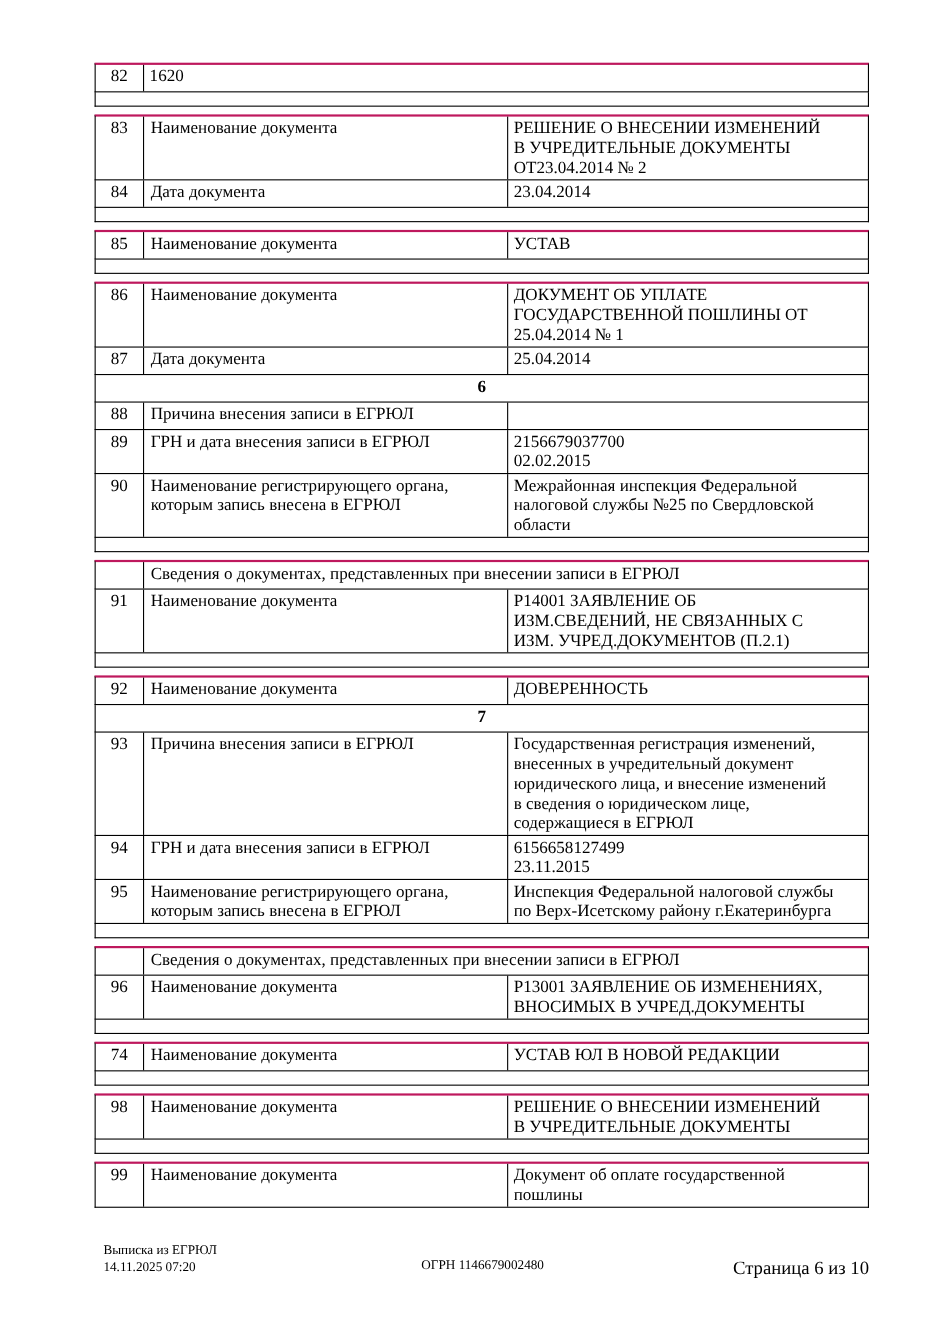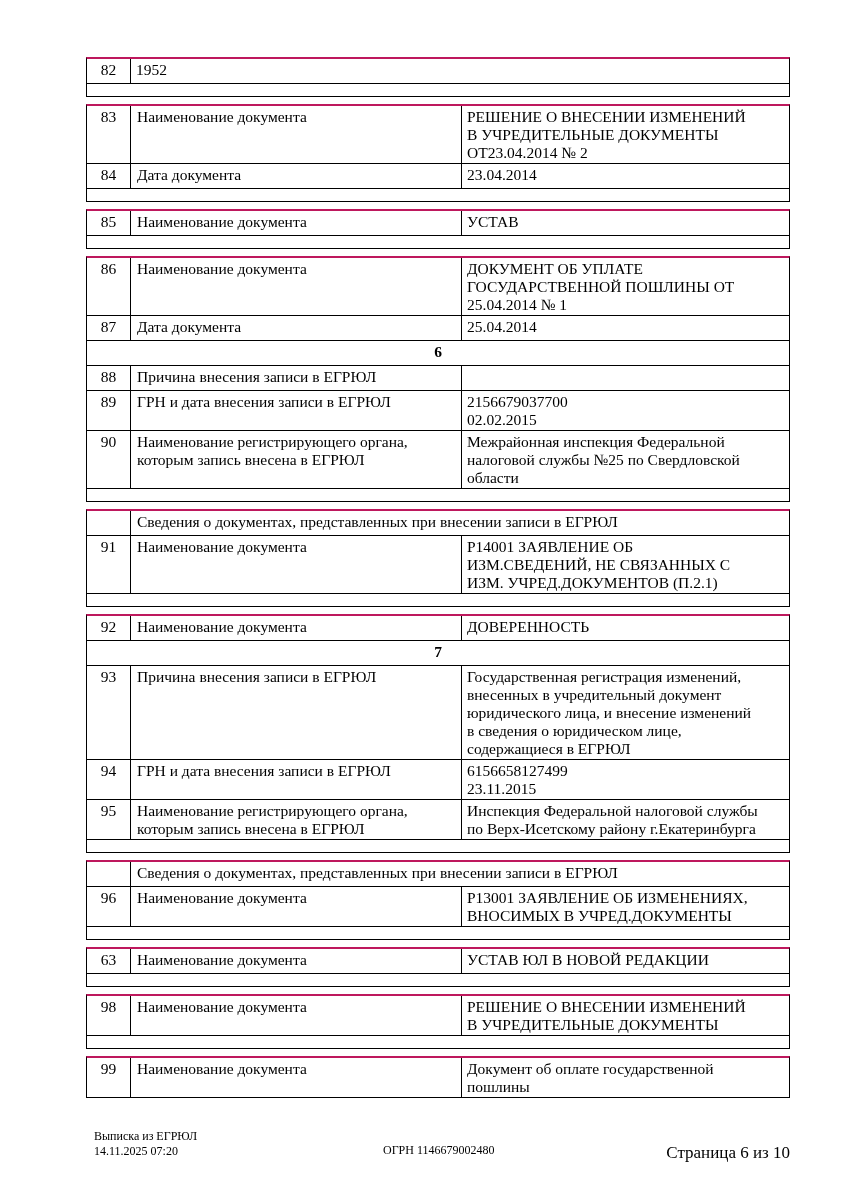--- a/index.html
+++ b/index.html
@@ -31,21 +31,21 @@
   .footer-center { position:absolute; left:383px; top:1143px; font-size:12px; }
   .footer-right { position:absolute; right:58px; top:1143px; font-size:17px; text-align:right; }
 </style>
 </head>
 <body>
 
 <div class="page">
   <div class="egrul-table">
       <div class="row block-start">
         <div class="c-num">82</div>
-        <div class="c-value">1952</div>
+        <div class="c-value">1620</div>
       </div>
       <div class="row empty-row"></div>
       <div class="gap"></div>
       <div class="row block-start">
         <div class="c-num">83</div>
         <div class="c-label">Наименование документа</div>
         <div class="c-value">РЕШЕНИЕ О ВНЕСЕНИИ ИЗМЕНЕНИЙ
 В УЧРЕДИТЕЛЬНЫЕ ДОКУМЕНТЫ
 ОТ23.04.2014 № 2</div>
       </div>
@@ -149,21 +149,21 @@
       </div>
       <div class="row">
         <div class="c-num">96</div>
         <div class="c-label">Наименование документа</div>
         <div class="c-value">Р13001 ЗАЯВЛЕНИЕ ОБ ИЗМЕНЕНИЯХ,
 ВНОСИМЫХ В УЧРЕД.ДОКУМЕНТЫ</div>
       </div>
       <div class="row empty-row"></div>
       <div class="gap"></div>
       <div class="row block-start">
-        <div class="c-num">63</div>
+        <div class="c-num">74</div>
         <div class="c-label">Наименование документа</div>
         <div class="c-value">УСТАВ ЮЛ В НОВОЙ РЕДАКЦИИ</div>
       </div>
       <div class="row empty-row"></div>
       <div class="gap"></div>
       <div class="row block-start">
         <div class="c-num">98</div>
         <div class="c-label">Наименование документа</div>
         <div class="c-value">РЕШЕНИЕ О ВНЕСЕНИИ ИЗМЕНЕНИЙ
 В УЧРЕДИТЕЛЬНЫЕ ДОКУМЕНТЫ</div>

